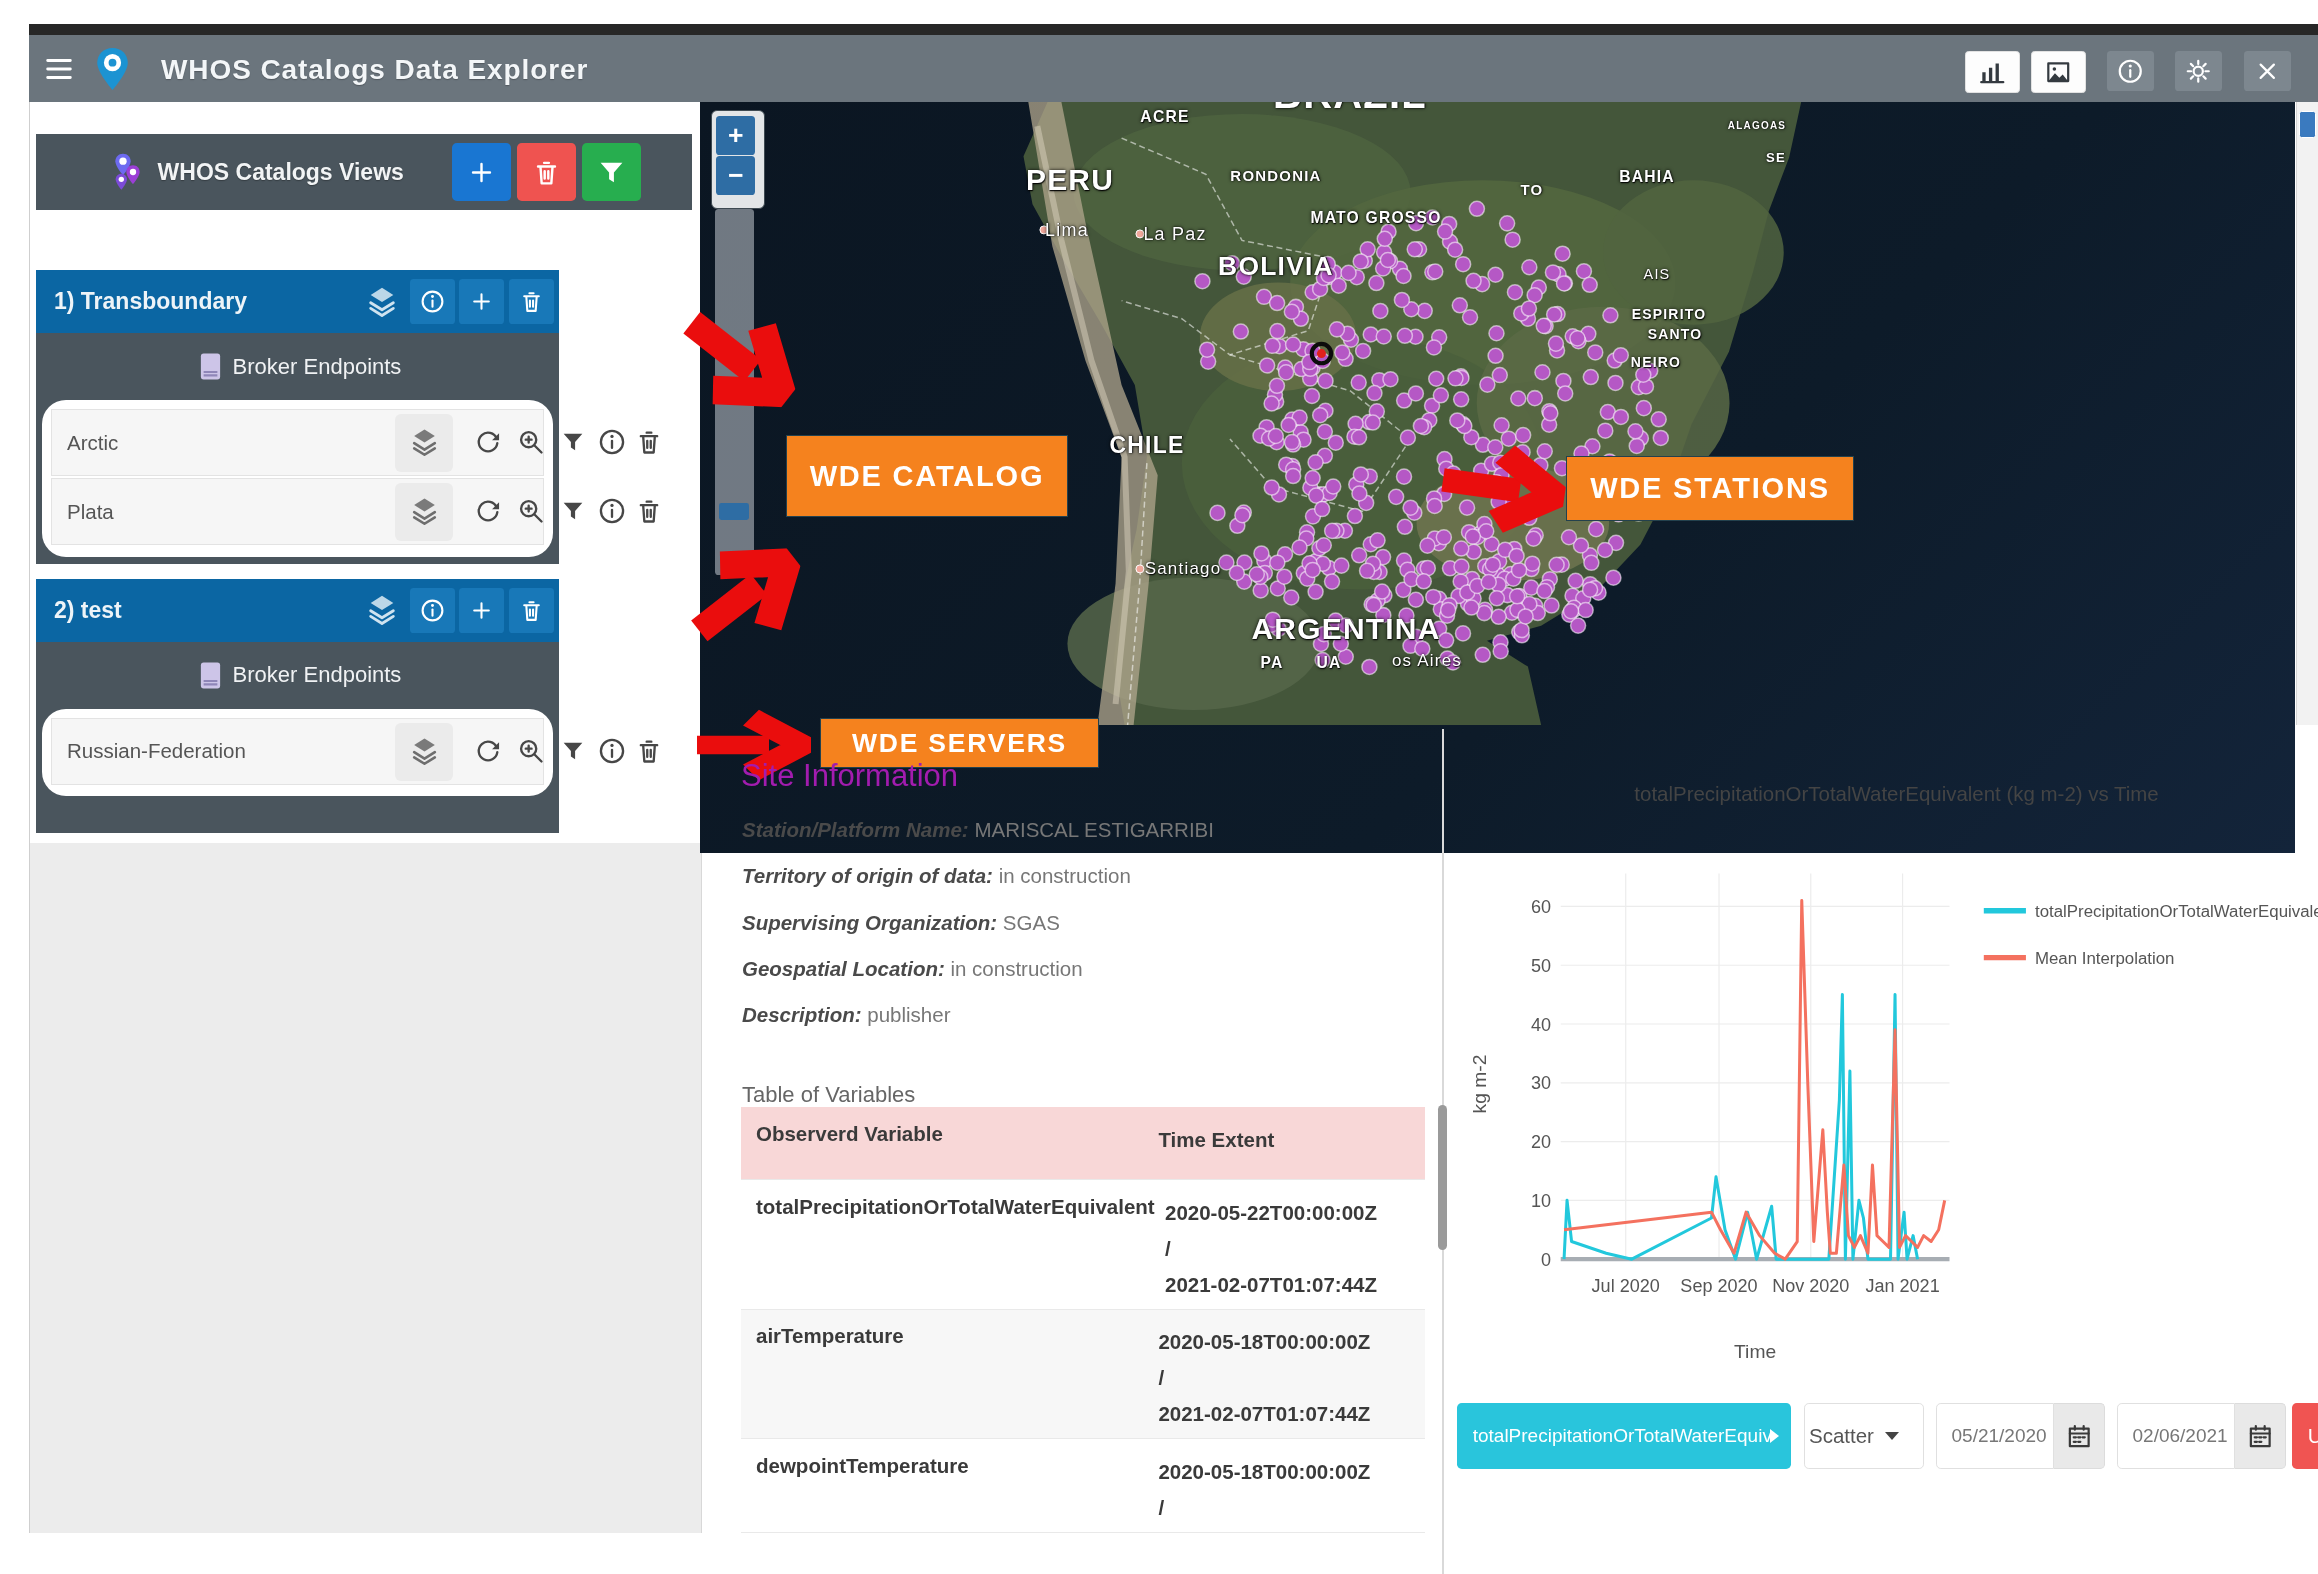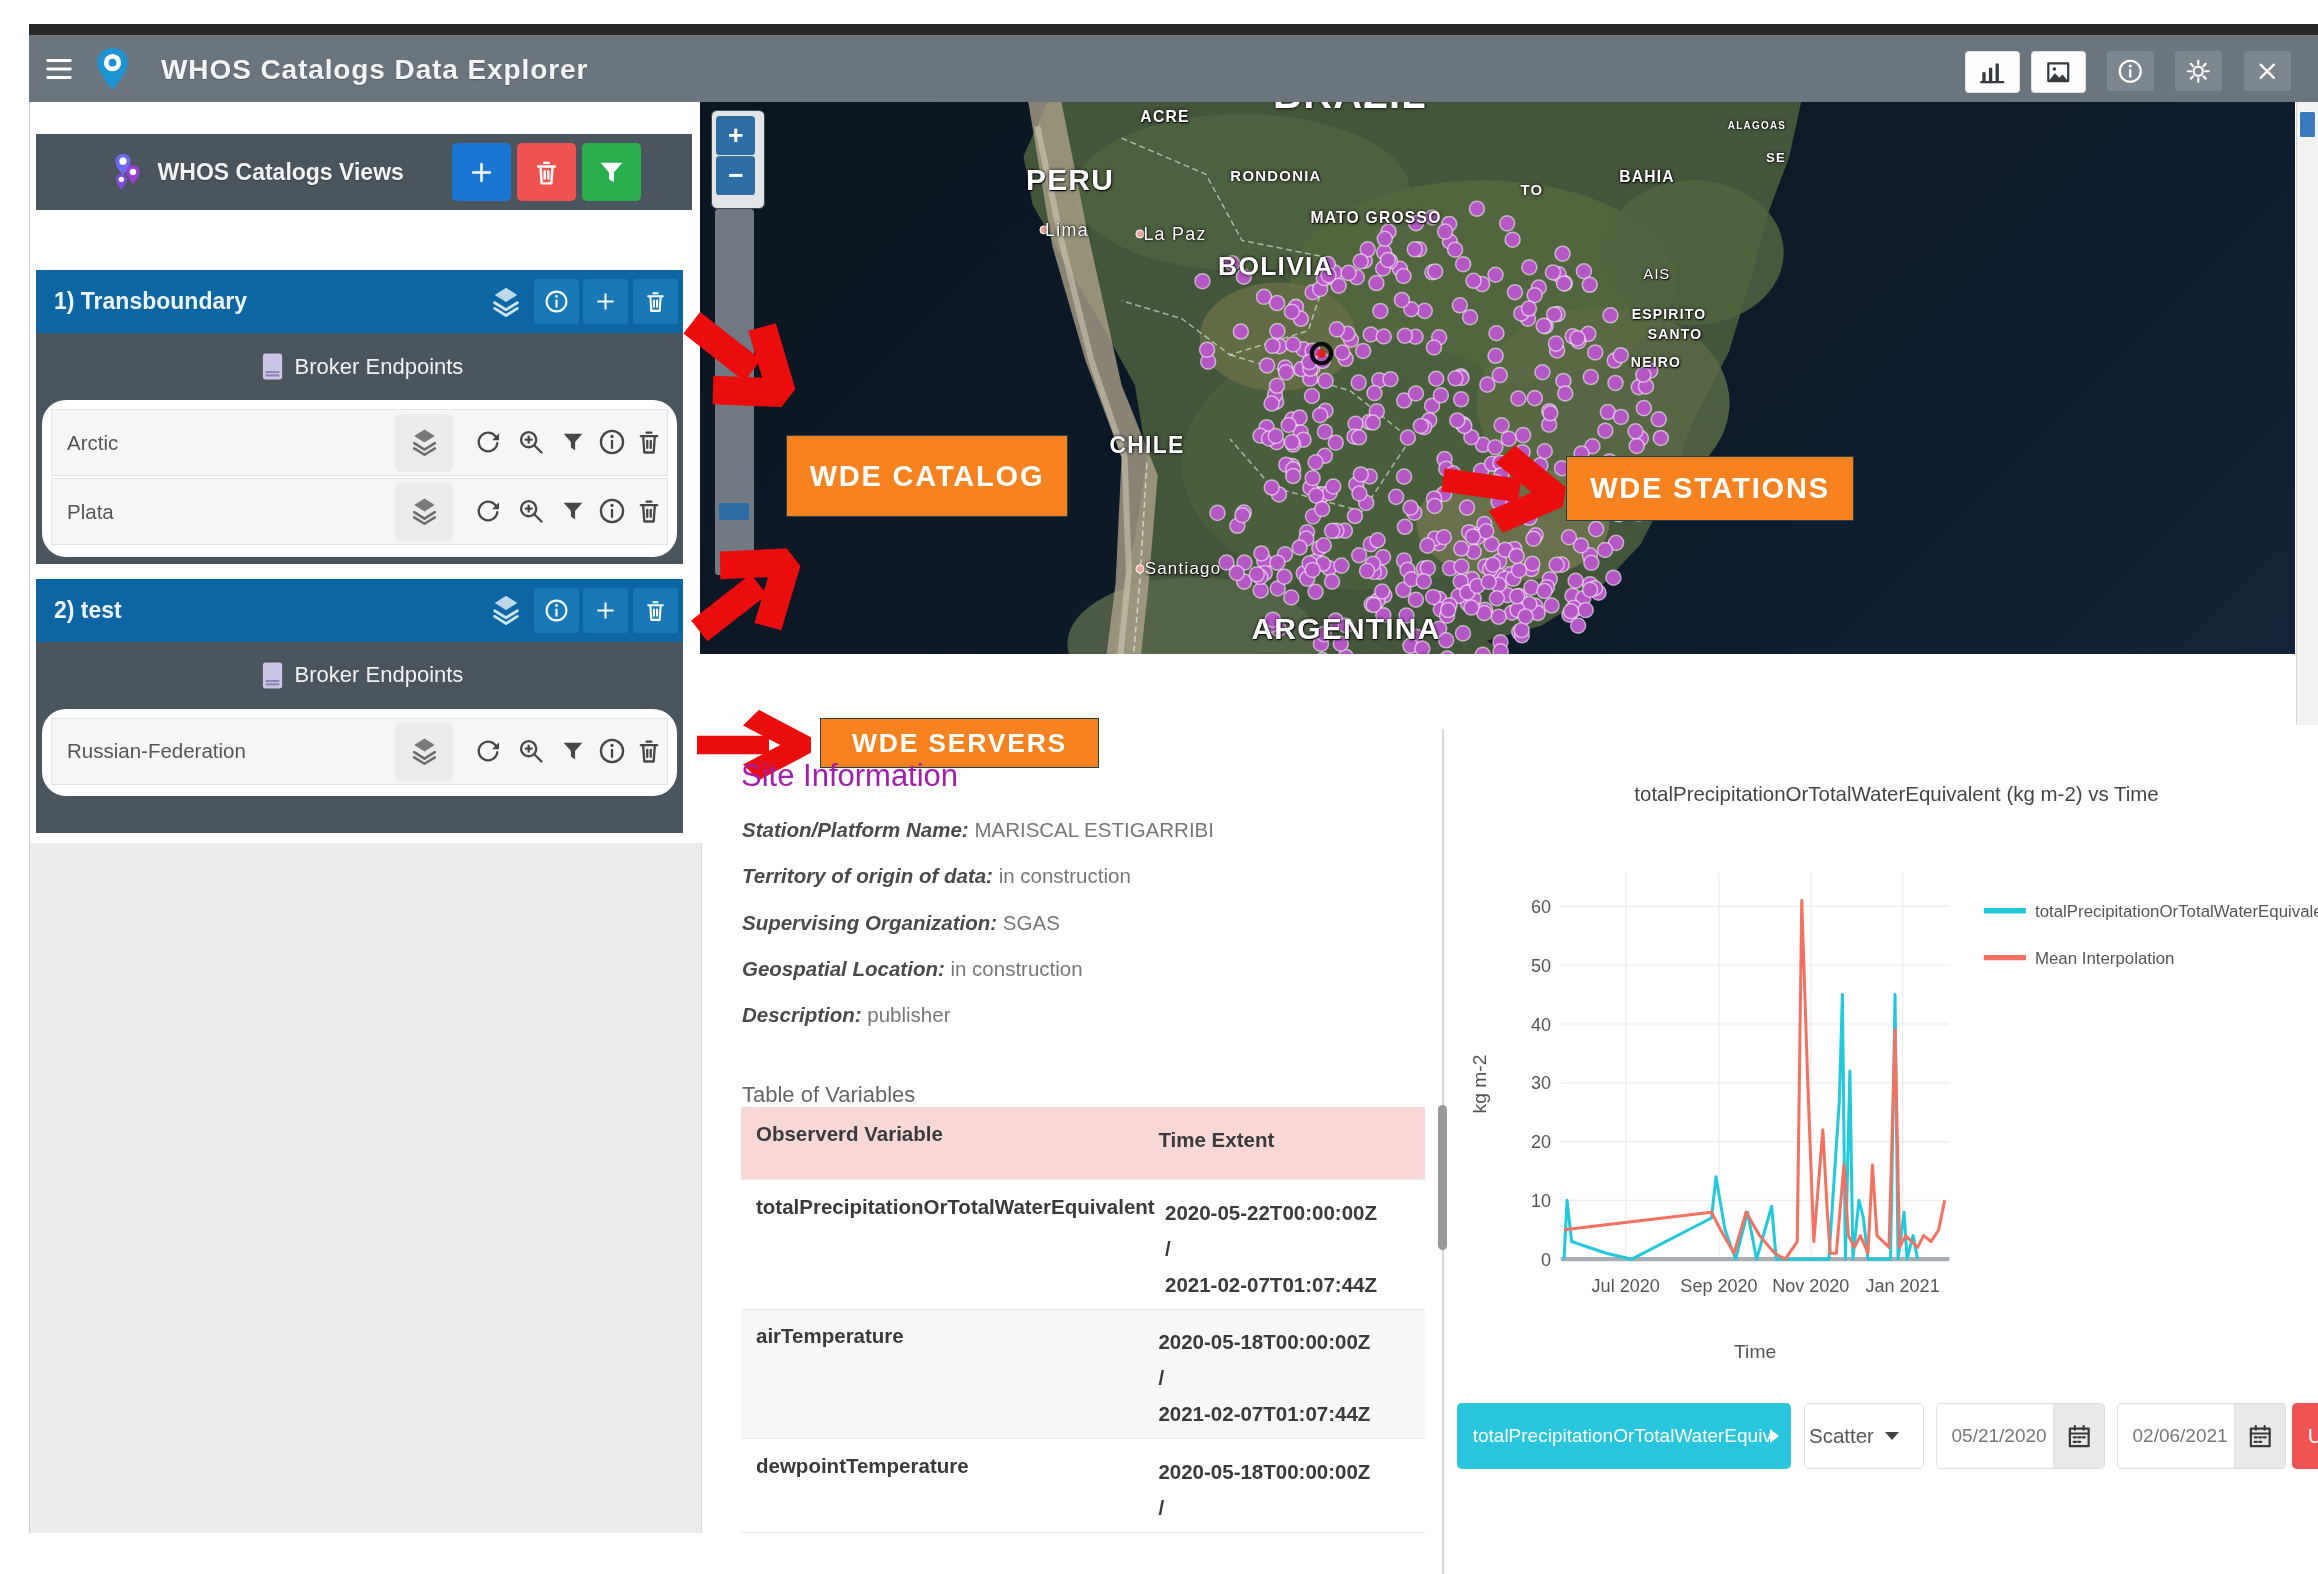--- a/index.html
+++ b/index.html
@@ -17,37 +17,37 @@
   .hbtn{top:51px;height:40px;border-radius:3.6px;display:flex;align-items:center;justify-content:center;}
   .hbtn.white{background:#fdfdfd;color:#343a40;border:0.6px solid #e2e2e2;}
   .hbtn.gray{background:#7d878f;color:#fff;}
   
   #sidebar-white{left:29px;top:102px;width:671px;height:741px;background:#fff;border-left:0.6px solid #cfcfcf;}
   #sidebar-gray{left:29px;top:843px;width:671px;height:690px;background:#ececec;border-right:0.6px solid #d8d8d8;border-left:0.6px solid #cfcfcf;}
   #viewsbar{left:36px;top:134px;width:656px;height:76px;background:#4a555d;display:flex;align-items:center;}
   #views-icon{width:40px;height:48px;margin-left:72px;}
   #views-title{color:#f2f4f5;font-size:23px;font-weight:bold;margin-left:9.6px;text-shadow:0 0.6px 1.2px rgba(0,0,0,.3);}
   .vbtn{width:59px;height:58px;border-radius:4.8px;margin-left:6px;display:flex;align-items:center;justify-content:center;color:#fff;}
-  #panels{left:36px;top:270px;width:647px;}
+  #panels{left:36px;top:270px;width:523px;}
   .panel{background:#4a555d;padding:0 6px 7.2px 6px;margin-bottom:15px;}
   .panel-head{height:63px;background:#0b66a3;margin:0 -6px;display:flex;align-items:center;}
   .panel-title{color:#eef4f8;font-size:23px;font-weight:bold;margin-left:18px;flex:0 0 auto;}
   .panel-head .spacer{flex:1;}
   .phlayers{width:34px;height:34px;color:#cfe3f0;margin-right:11px;}
   .pbtn{width:45px;height:45px;background:#1878b8;border-radius:3.6px;margin-right:4.8px;display:flex;align-items:center;justify-content:center;color:#fff;}
   .broker{height:67px;margin:0 -6px;background:#4a555d;display:flex;align-items:center;justify-content:center;color:#f0f2f4;font-size:22px;}
   .broker .ico{width:33px;height:35px;margin-right:6px;color:#cdc5e8;}
   .panel-body{background:#fff;padding:9px;border-radius:24px;}
   .ep-row{position:relative;height:65px;background:#f6f6f6;border:0.6px solid #e3e3e3;margin-bottom:2.4px;}
   .ep-name{position:absolute;left:15px;top:20.5px;font-size:20.5px;color:#555;}
   .ep-layerbtn{position:absolute;left:343px;top:3.6px;width:58px;height:58px;background:#ebebeb;border-radius:6px;display:flex;align-items:center;justify-content:center;color:#6e6e6e;}
   .ep-ico{position:absolute;top:18px;width:28px;height:28px;color:#474747;}
   .panel-foot{height:29px;}
   
-  #map{left:700px;top:102px;width:1595px;height:552px;background:linear-gradient(135deg,#0b1622 0%,#0d1b29 60%,#13243a 100%);overflow:hidden;}
+  #map{left:700px;top:102px;width:1595px;height:751px;background:linear-gradient(135deg,#0b1622 0%,#0d1b29 60%,#13243a 100%);overflow:hidden;}
   .maplabel{position:absolute;transform:translate(-50%,-50%);color:#fff;white-space:nowrap;
             text-shadow:0 0 3.6px rgba(0,0,0,.95),0.6px 0.6px 1.2px #000;letter-spacing:1.2px;}
   .citydot{position:absolute;width:7.2px;height:7.2px;border-radius:50%;background:#f0a79b;border:0.6px solid #fff;transform:translate(-50%,-50%);}
   #mapzoom{left:11px;top:8.4px;width:47px;height:92px;background:rgba(245,247,248,.92);border:1.2px solid #3e4a52;border-radius:6px;padding:2.4px;}
   .zbtn{width:39px;height:39px;background:#2e6da4;color:#fff;border-radius:3.6px;margin:1.8px;display:flex;align-items:center;justify-content:center;}
   #mapslider{left:14.5px;top:107px;width:39px;height:366px;background:rgba(196,203,209,.55);border-radius:3.6px;}
   #mapslider .handle{position:absolute;left:4.2px;top:294px;width:30px;height:17px;background:#2e6da4;border-radius:2.4px;}
   #map-right-gutter{left:2296px;top:102px;width:23px;height:623px;background:#f2f2f2;border-left:0.6px solid #d5d5d5;}
   #map-right-thumb{left:2299px;top:111px;width:14.5px;height:25px;background:#3a7abf;border:1.2px solid #fff;border-radius:2.4px;}
   .callout{position:absolute;background:#f5821e;border:1.8px solid #23414d;color:#fff;font-weight:bold;

